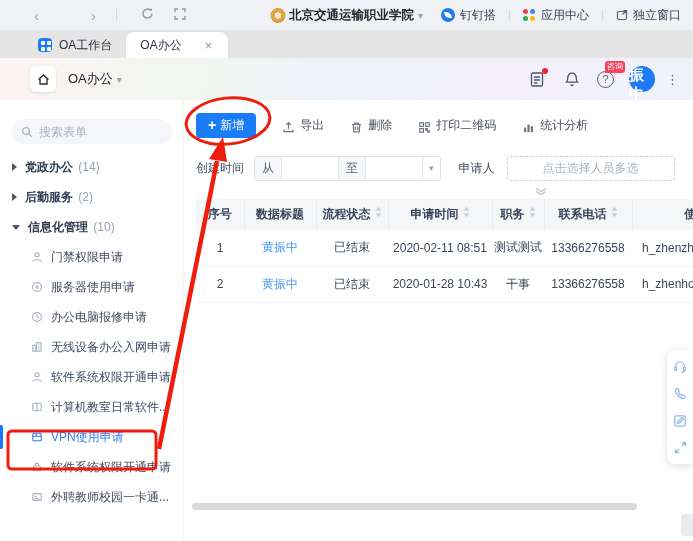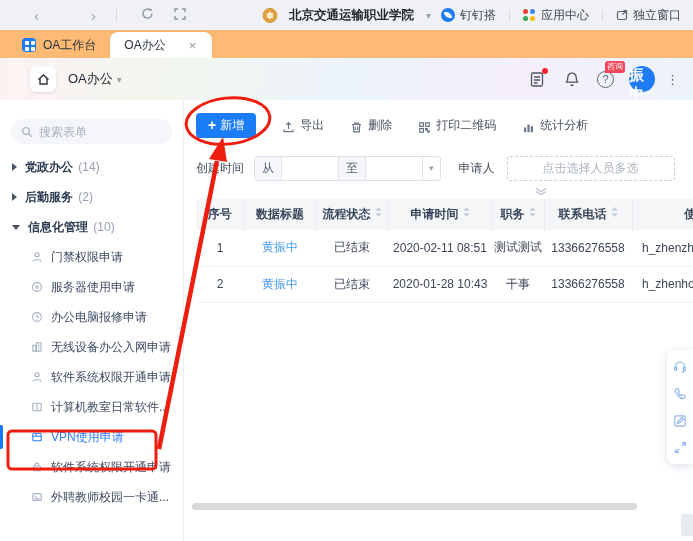--- a/index.html
+++ b/index.html
@@ -8,36 +8,36 @@
   .window { position:relative; width:693px; height:541px; background:#fff; overflow:hidden; }
 
   
   .topbar { position:relative; height:30px; background:#f0f1f5; display:flex; align-items:center; padding:0 12px; }
   .nav { display:flex; align-items:center; gap:0; color:#9aa3b0; }
   .navicon { font-size:15px; line-height:1; cursor:pointer; padding:0 6px; }
   .navicon.back { margin-left:16px; }
   .navicon.fwd { margin-left:40px; }
   .vdiv { width:1px; height:12px; background:#d6d9e0; margin:0 14px; }
   .navsvg { display:inline-block; margin:0 10px; cursor:pointer; }
-  .org { position:absolute; left:50%; top:0; height:30px; transform:translateX(-50%); display:flex; align-items:center; gap:12px; cursor:pointer; }
+  .org { position:absolute; left:50%; top:0; height:30px; transform:translateX(-50%); display:flex; align-items:center; gap:4px; cursor:pointer; }
   .orglogo { width:15px; height:15px; border-radius:50%; background:radial-gradient(circle at 50% 50%, #f8e9c8 0 35%, #e2a443 36% 100%); border:1px solid #d0932f; }
   .orgname { font-size:12.5px; font-weight:bold; color:#23282f; }
   .caret { color:#9aa3b0; font-size:10px; }
   .toplinks { margin-left:auto; display:flex; align-items:center; gap:0; font-size:12px; color:#3e4654;padding-left:7px; }
   .toplink { display:flex; align-items:center; gap:5px; cursor:pointer; }
   .vdiv2 { width:1px; height:11px; background:#d6d9e0; margin:0 13px; }
   .dticon { width:14px; height:14px; border-radius:50%; background:#1f7bf4; position:relative; }
   .dticon::after { content:""; position:absolute; left:3px; top:4px; width:8px; height:6px; border-radius:0 6px 0 6px; background:#fff; }
   .appcicon { width:13px; height:13px; display:grid; grid-template-columns:6px 6px; grid-template-rows:6px 6px; gap:1px; }
   .appcicon i { border-radius:50%; display:block; width:5px; height:5px; }
   .appcicon i:nth-child(1){background:#ea4335;} .appcicon i:nth-child(2){background:#4285f4;}
   .appcicon i:nth-child(3){background:#34a853;} .appcicon i:nth-child(4){background:#fbbc05;}
 
   
-  .tabstrip { height:28px; background:#fdba74; display:flex; align-items:flex-end; padding-left:8px; }
+  .tabstrip { height:28px; background:#e5e5e5; display:flex; align-items:flex-end; padding-left:24px; }
   .tab { display:flex; align-items:center; gap:7px; font-size:12px; color:#2a313d; height:26px; padding:0 14px; cursor:pointer; }
   .tab.active { background:#fff; border-radius:8px 8px 0 0; width:102px; justify-content:space-between; box-shadow:0 -1px 3px rgba(0,0,0,.05); }
   .gridicon { width:14px; height:14px; border-radius:4px; background:#1f7bf4; display:grid; place-items:center; grid-template-columns:4px 4px; grid-template-rows:4px 4px; gap:2px; padding:3px; }
   .gridicon i { background:#fff; border-radius:1px; width:4px; height:4px; display:block; }
   .closex { color:#8b93a1; font-size:13px; cursor:pointer; padding:0 2px; }
 
   
   .appbar { position:relative; height:42px; display:flex; align-items:center; padding:0 14px 0 30px;
     background:linear-gradient(100deg,#fdf2f3 0%,#f2f7ef 25%,#ecf3fb 50%,#f5effa 75%,#edf3fb 100%); }
   .homebox { width:26px; height:26px; background:#fff; border-radius:6px; box-shadow:0 1px 3px rgba(40,50,70,.14); display:grid; place-items:center; cursor:pointer; }

